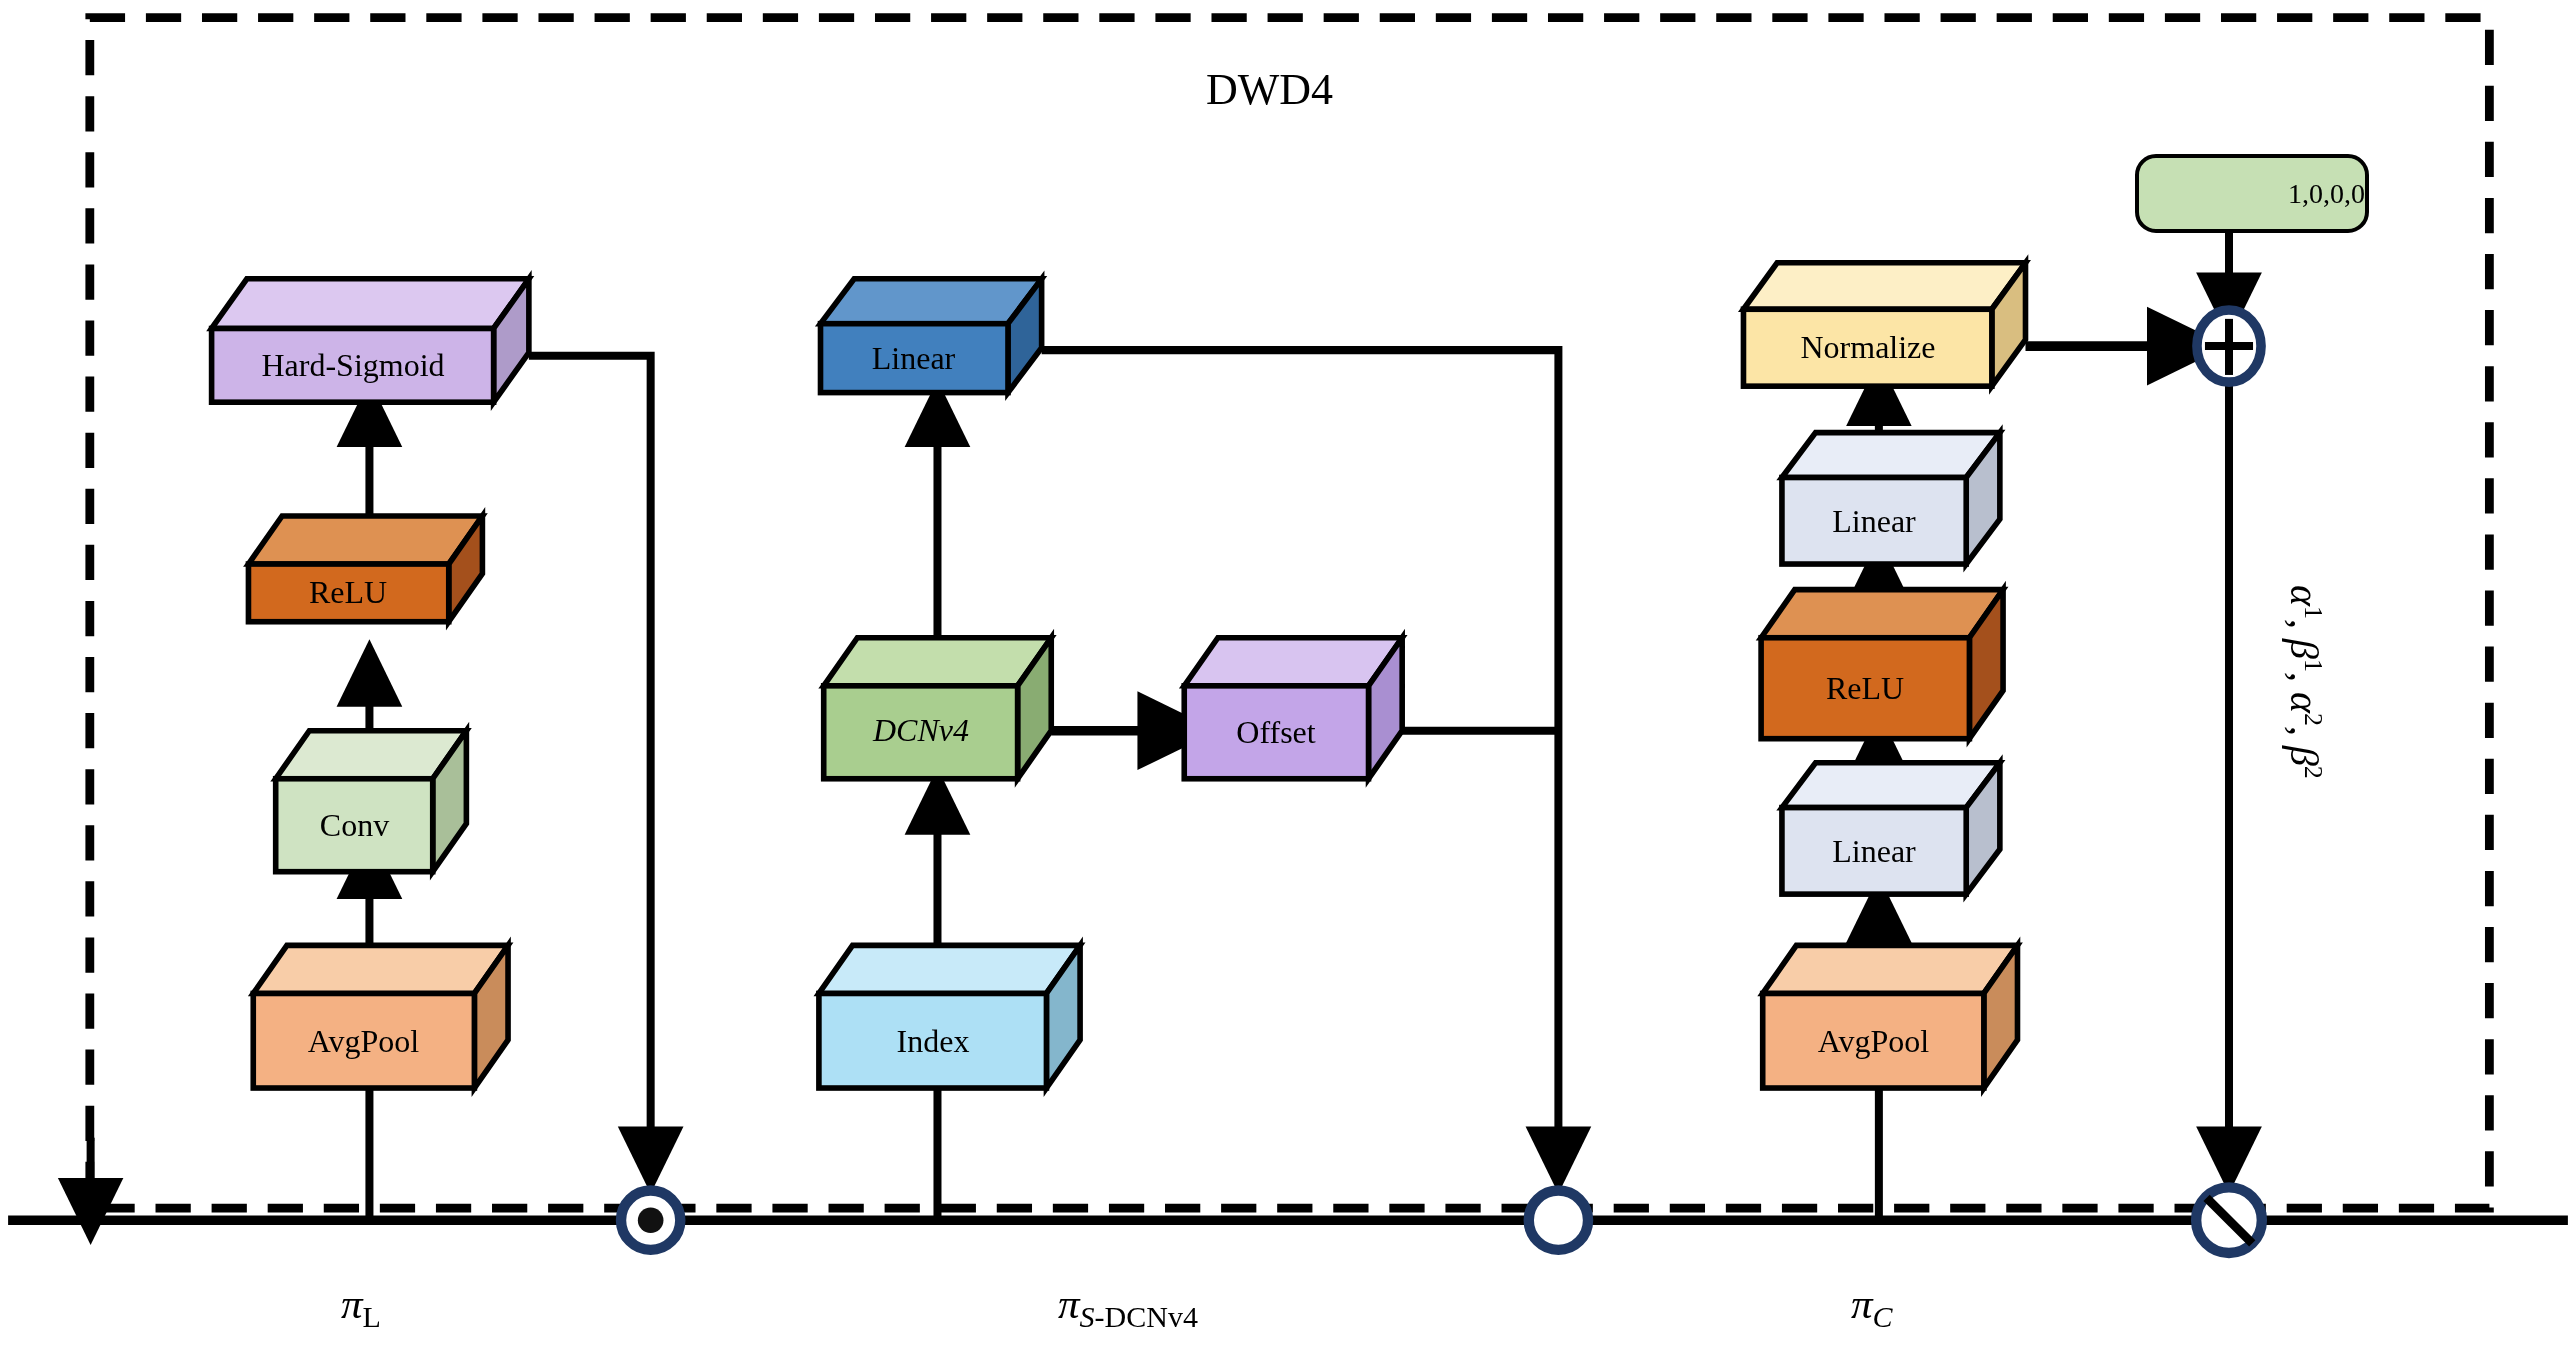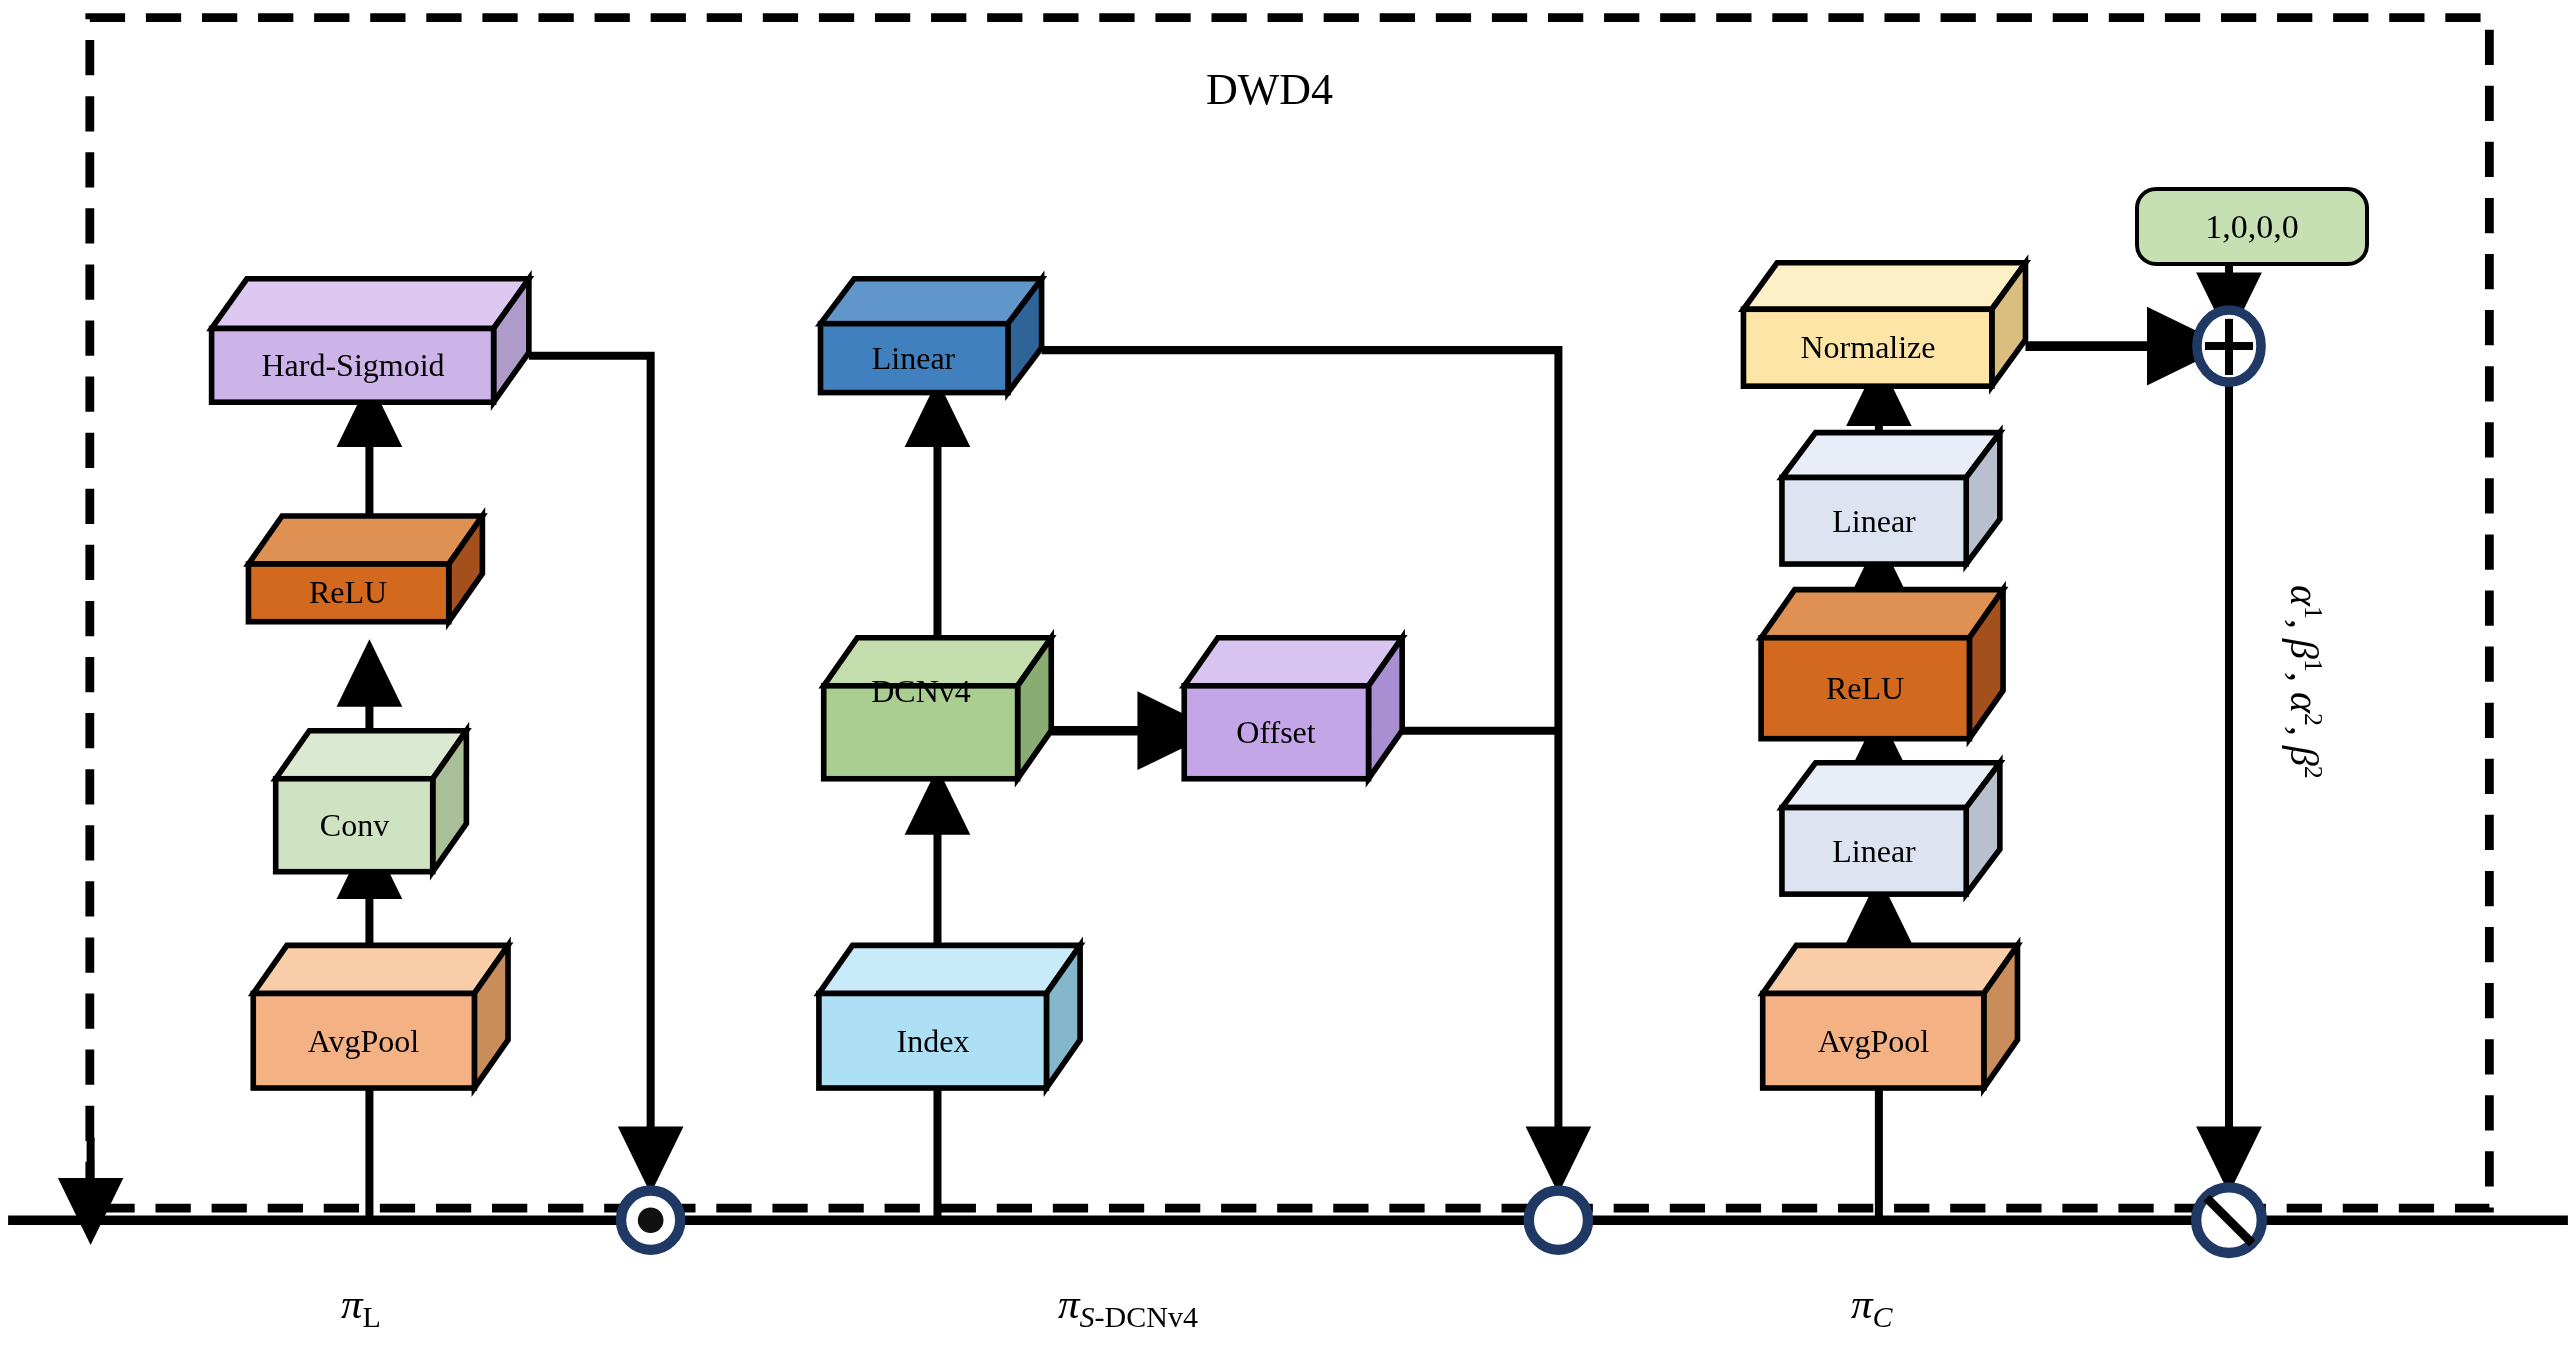--- a/index.html
+++ b/index.html
@@ -14,21 +14,21 @@
              display:flex;align-items:center;justify-content:center;}
   .blk .lbl{font-size:32px;line-height:1;white-space:nowrap;color:#000;
             position:relative;top:-0.8px;}
 
   .title{position:absolute;font-size:44px;white-space:nowrap;}
   .pilabel{position:absolute;font-size:43px;white-space:nowrap;}
   .pilabel .sub{font-size:30px;vertical-align:-0.30em;}
   .pilabel .pg{font-style:italic;font-family:"Liberation Serif","DejaVu Serif",serif;}
 
   .rbox{position:absolute;border:4.8px solid #000;border-radius:21px;box-sizing:border-box;
-        display:flex;align-items:center;justify-content:center;font-size:34px;margin-top:33px;}
+        display:flex;align-items:center;justify-content:flex-end;font-size:28px;}
 
   .vtext{position:absolute;font-size:40px;white-space:nowrap;
          transform-origin:0 0;transform:rotate(90deg);}
   .vtext .sup{font-size:26px;vertical-align:0.55em;}
   .vtext .gk{font-style:italic;}
 </style>
 </head>
 <body>
 
 <div id="stage">
@@ -188,21 +188,21 @@
     <div class="face" style="border:none;">
         <span class="lbl">AvgPool</span>
       </div>
   </div>
 
   <div class="blk" style="left:820px;top:324px;width:187px;height:69px;">
     <div class="face" style="border:none;">
         <span class="lbl">Linear</span>
       </div>
   </div>
-  <div class="blk" style="left:824px;top:645px;width:194px;height:93px;">
+  <div class="blk" style="left:824px;top:684px;width:194px;height:93px;font-style:italic;">
     <div class="face" style="border:none;">
         <span class="lbl">DCNv4</span>
       </div>
   </div>
   <div class="blk" style="left:1184px;top:686px;width:184px;height:93px;">
     <div class="face" style="border:none;">
         <span class="lbl">Offset</span>
       </div>
   </div>
   <div class="blk" style="left:819px;top:994px;width:228px;height:95px;">

